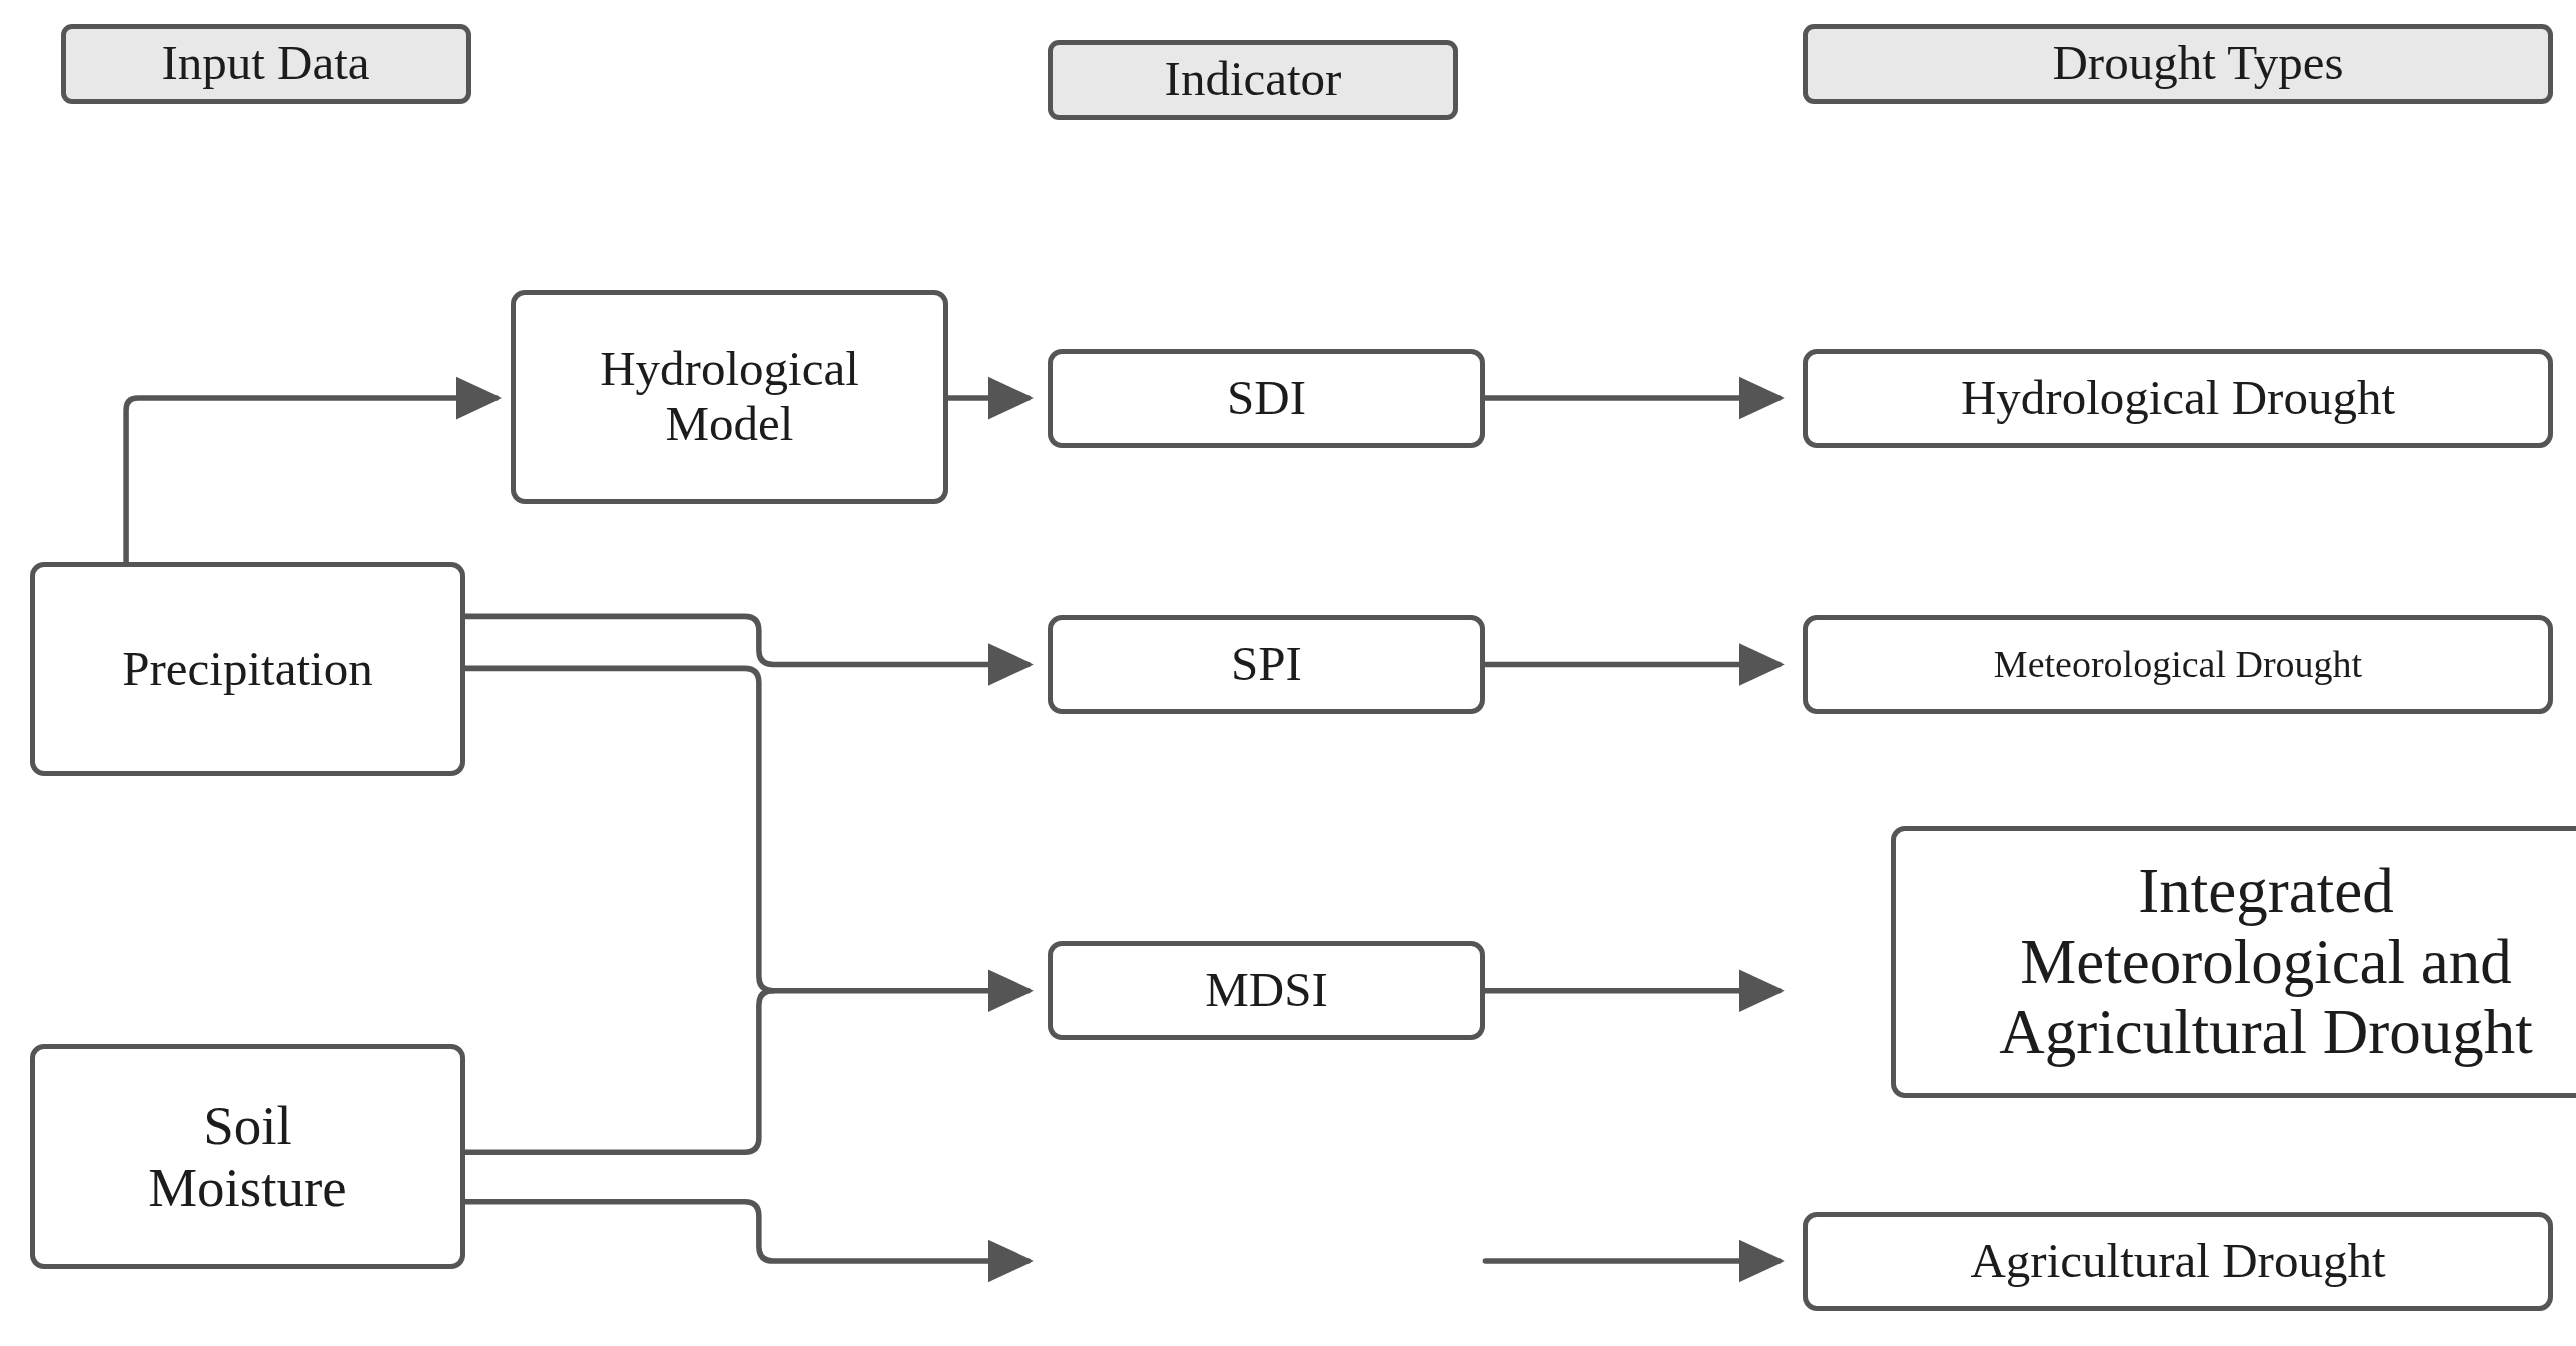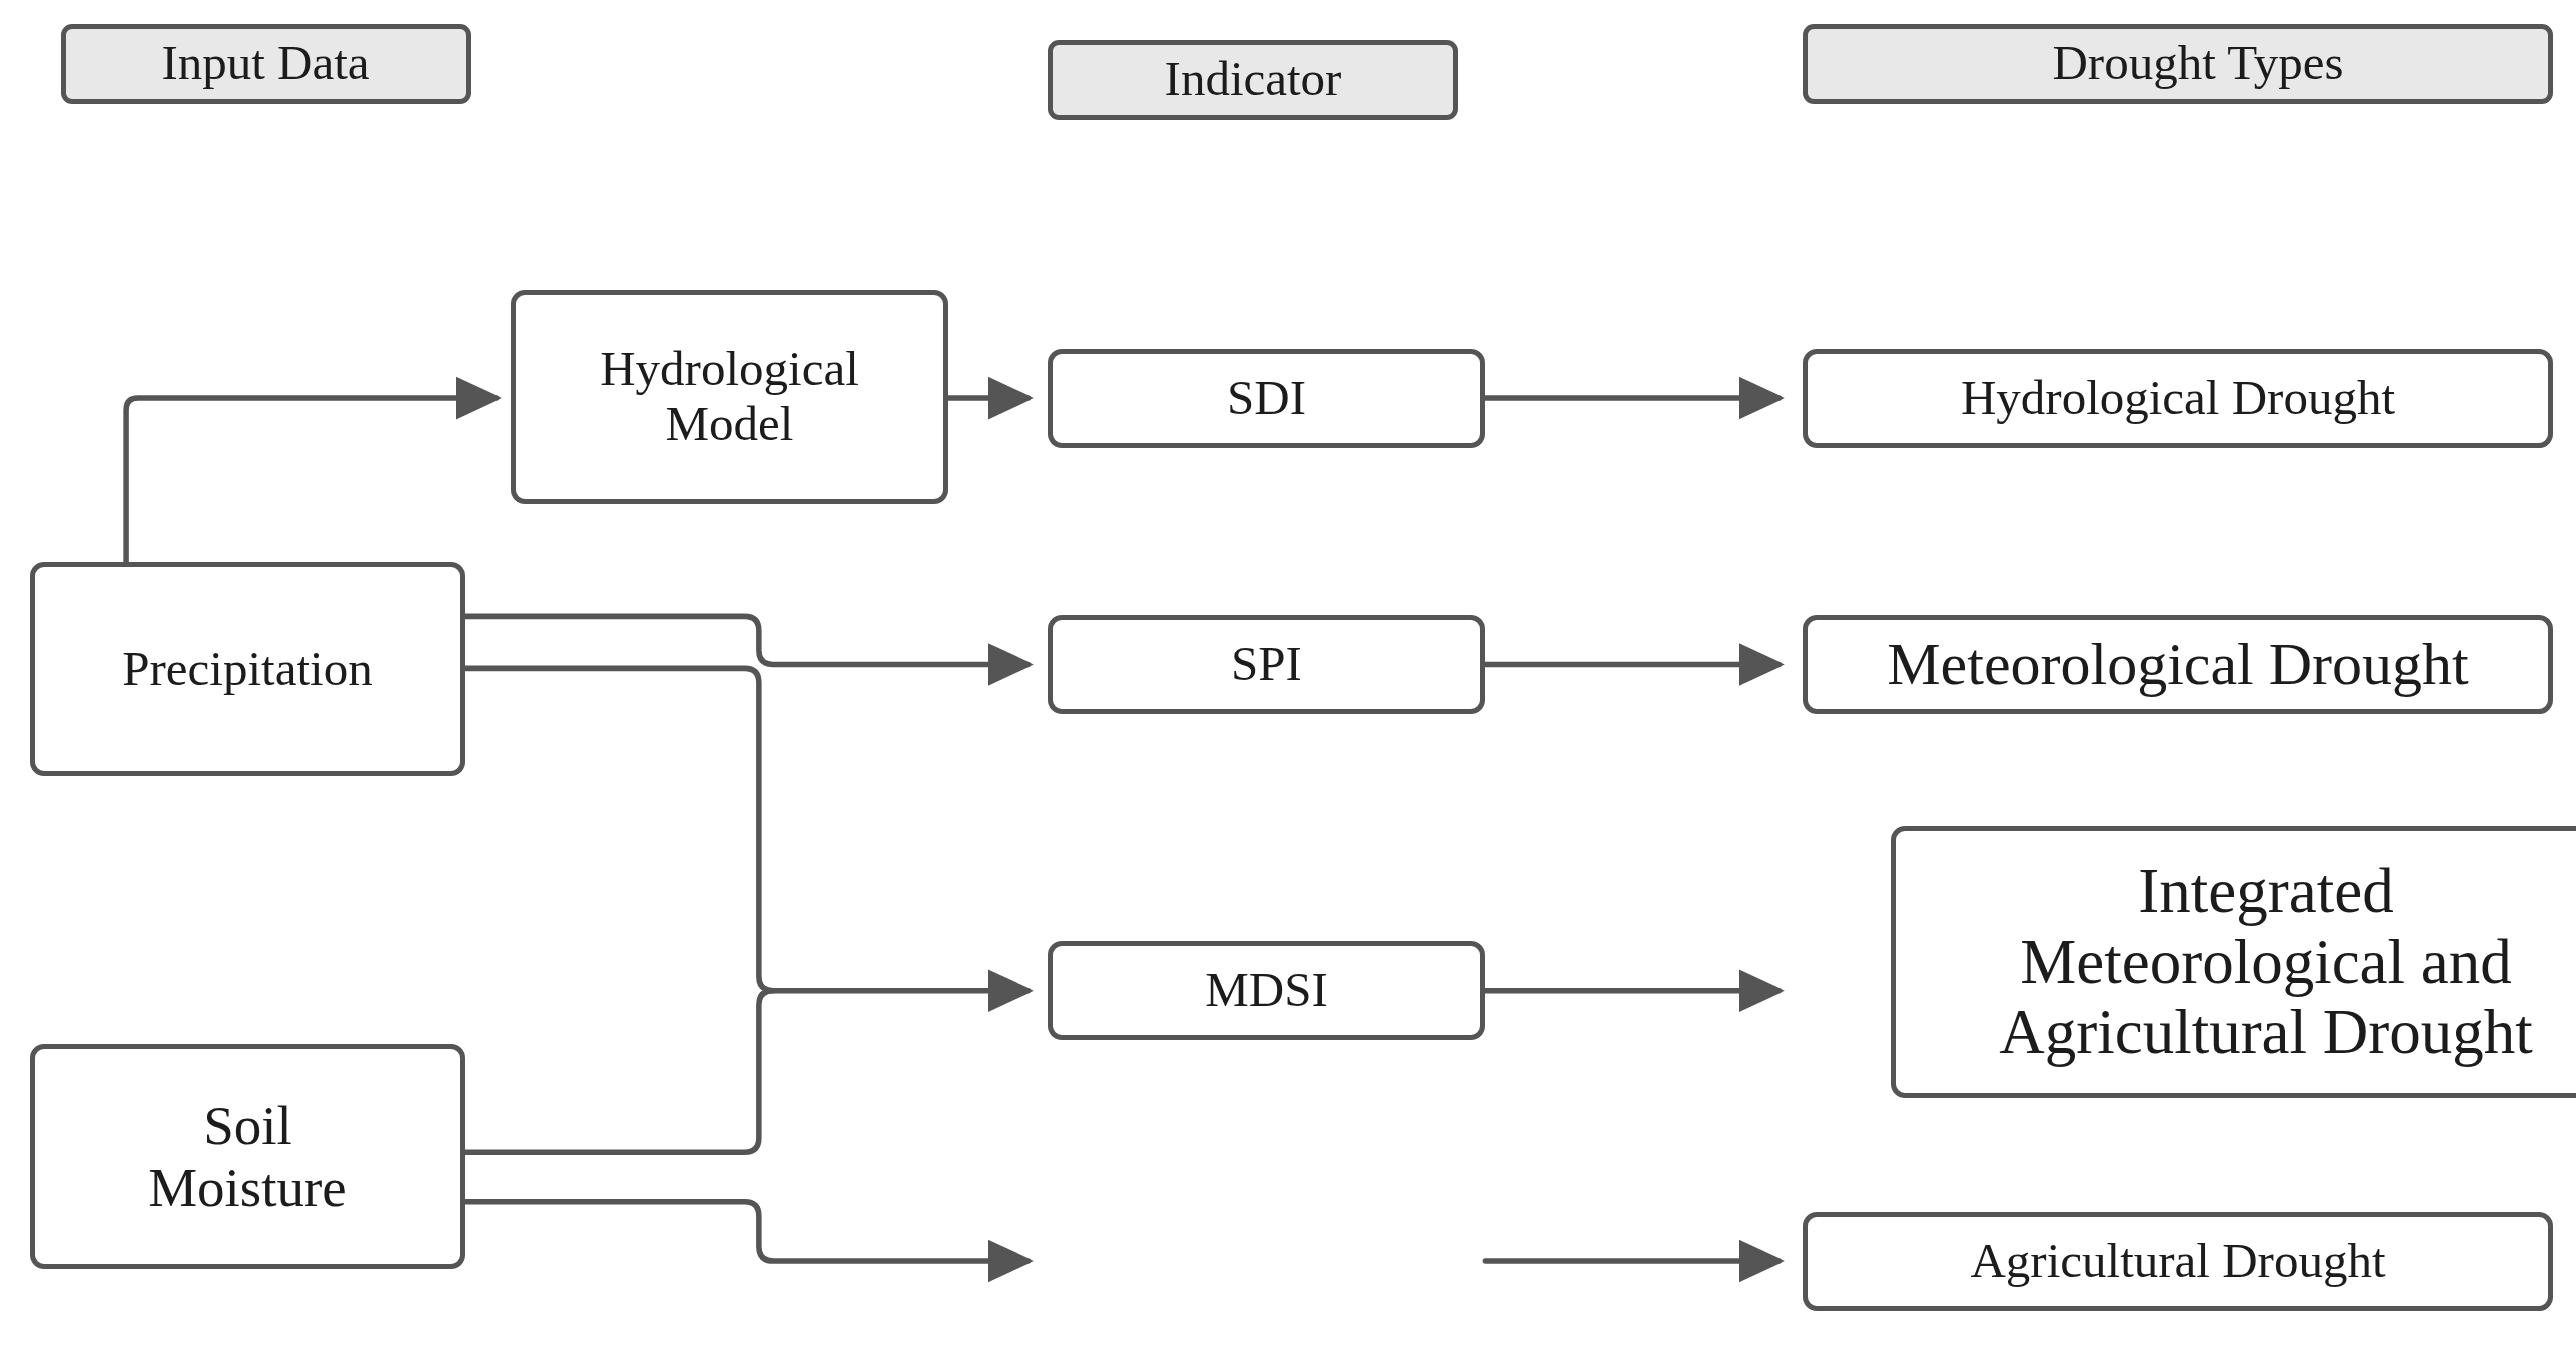--- a/index.html
+++ b/index.html
@@ -120,21 +120,21 @@
 
   <div class="node" style="left:1048px; top:941px; width:437px; height:99px; font-size:49px;">
     <span class="label">MDSI</span>
   </div>
 
 
   <div class="node" style="left:1803px; top:349px; width:750px; height:99px; font-size:49px;">
     <span class="label">Hydrological Drought</span>
   </div>
 
-  <div class="node" style="left:1803px; top:615px; width:750px; height:99px; font-size:60px;">
+  <div class="node" style="left:1803px; top:615px; width:750px; height:99px; font-size:38px;">
     <span class="label">Meteorological Drought</span>
   </div>
 
   <div class="node" style="left:1891px; top:826px; width:750px; height:272px; font-size:63px;">
     <span class="label">Integrated
 Meteorological and
 Agricultural Drought</span>
   </div>
 
   <div class="node" style="left:1803px; top:1212px; width:750px; height:99px; font-size:49px;">

